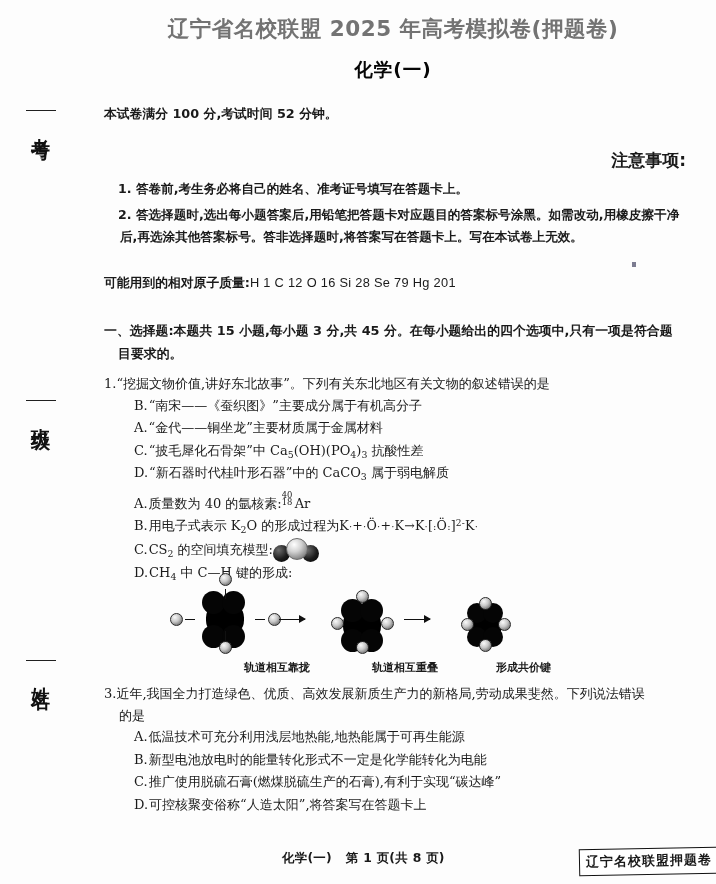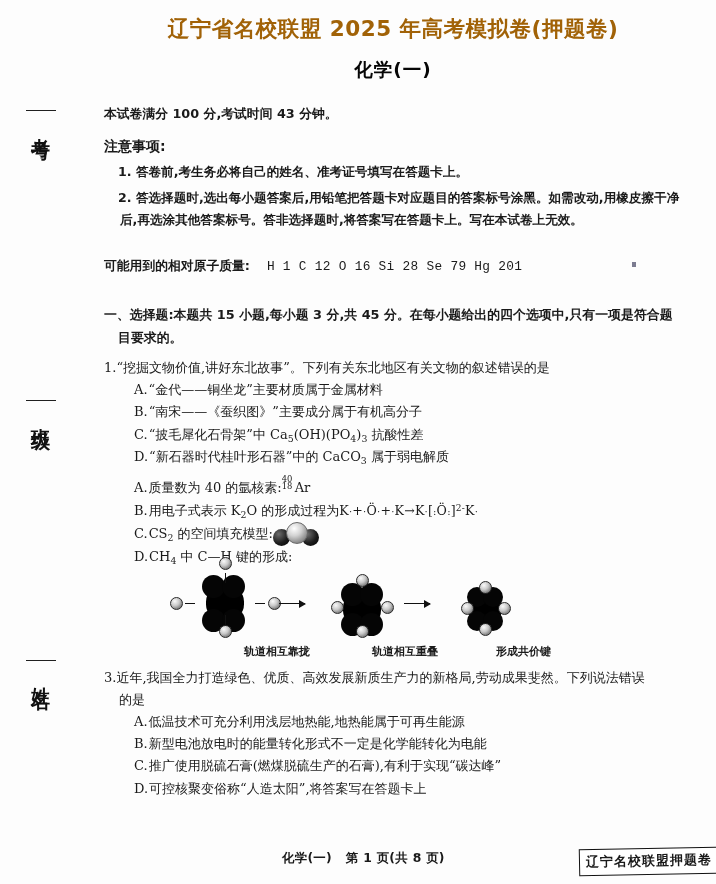--- a/index.html
+++ b/index.html
@@ -67,21 +67,21 @@
     height: 884px;
   }
 
   .title-main {
     text-align: center;
     font-family: "DejaVu Sans", "Liberation Sans", sans-serif;
     font-weight: bold;
     font-size: 21.5px;
     letter-spacing: 0.5px;
     margin-top: 14px;
-    color: #a16207;
+    color: #737373;
   }
   .title-sub {
     text-align: center;
     font-family: "DejaVu Sans", "Liberation Sans", sans-serif;
     font-weight: bold;
     font-size: 18.5px;
     letter-spacing: 1px;
     margin-top: 14px;
     color: #060606;
   }
@@ -95,44 +95,44 @@
   }
 
   .line-bold {
     font-family: "DejaVu Sans", "Liberation Sans", sans-serif;
     font-weight: bold;
     font-size: 12.8px;
   }
   .note-head {
     font-family: "DejaVu Sans", "Liberation Sans", sans-serif;
     font-weight: bold;
-    font-size: 14px;
-    margin-top: 10px;
+    font-size: 17px;
+    margin-top: 22px;
+    text-align: right;
   }
   .note-item {
     font-family: "DejaVu Sans", "Liberation Sans", sans-serif;
     font-weight: bold;
     font-size: 12.6px;
     margin-top: 4px;
     padding-left: 16px;
     text-indent: -2px;
     line-height: 1.72;
   }
 
   .mass-line {
     font-family: "DejaVu Sans", "Liberation Sans", sans-serif;
     font-weight: bold;
     font-size: 12.8px;
     margin-top: 26px;
   }
   .mass-line .vals {
-    font-family: Liberation Mono, monospace;
+    font-family: Liberation Sans, sans-serif;
     font-weight: normal;
     letter-spacing: 0.3px;
-    margin-left: 17px;
   }
 
   .sec-head {
     font-family: "DejaVu Sans", "Liberation Sans", sans-serif;
     font-weight: bold;
     font-size: 12.9px;
     margin-top: 26px;
     line-height: 1.75;
   }
   .sec-head .cont { padding-left: 14px; display: block; }
@@ -354,44 +354,44 @@
 
   <div class="speck"></div>
 
   <div class="content">
 
     <div class="title-main">辽宁省名校联盟 2025 年高考模拟卷(押题卷)</div>
     <div class="title-sub">化学(一)</div>
 
     <div class="body-area">
 
-      <div class="line-bold">本试卷满分 100 分,考试时间 43 分钟。</div>
+      <div class="line-bold">本试卷满分 100 分,考试时间 52 分钟。</div>
 
       <div class="note-head">注意事项:</div>
       <div class="note-item">1. 答卷前,考生务必将自己的姓名、准考证号填写在答题卡上。</div>
       <div class="note-item">2. 答选择题时,选出每小题答案后,用铅笔把答题卡对应题目的答案标号涂黑。如需改动,用橡皮擦干净后,再选涂其他答案标号。答非选择题时,将答案写在答题卡上。写在本试卷上无效。</div>
 
       <div class="mass-line">
         <span>可能用到的相对原子质量:</span><span class="vals">H 1   C 12   O 16   Si 28   Se 79   Hg 201</span>
       </div>
 
       <div class="sec-head">
         <span>一、选择题:本题共 15 小题,每小题 3 分,共 45 分。在每小题给出的四个选项中,只有一项是符合题</span>
         <span class="cont">目要求的。</span>
       </div>
 
       <div class="q">
         <div class="q-stem">
           <span class="num">1.</span><span>“挖掘文物价值,讲好东北故事”。下列有关东北地区有关文物的叙述错误的是</span>
         </div>
         <div class="opt">
+          <span class="lbl">B.</span><span>“南宋——《蚕织图》”主要成分属于有机高分子</span>
+        </div>
+        <div class="opt">
           <span class="lbl">A.</span><span>“金代——铜坐龙”主要材质属于金属材料</span>
-        </div>
-        <div class="opt">
-          <span class="lbl">B.</span><span>“南宋——《蚕织图》”主要成分属于有机高分子</span>
         </div>
         <div class="opt">
           <span class="lbl">C.</span><span>“披毛犀化石骨架”中 </span><span>Ca<sub>5</sub>(OH)(PO<sub>4</sub>)<sub>3</sub></span><span> 抗酸性差</span>
         </div>
         <div class="opt">
           <span class="lbl">D.</span><span>“新石器时代桂叶形石器”中的 </span><span>CaCO<sub>3</sub></span><span> 属于弱电解质</span>
         </div>
       </div>
 
       <div class="q">

